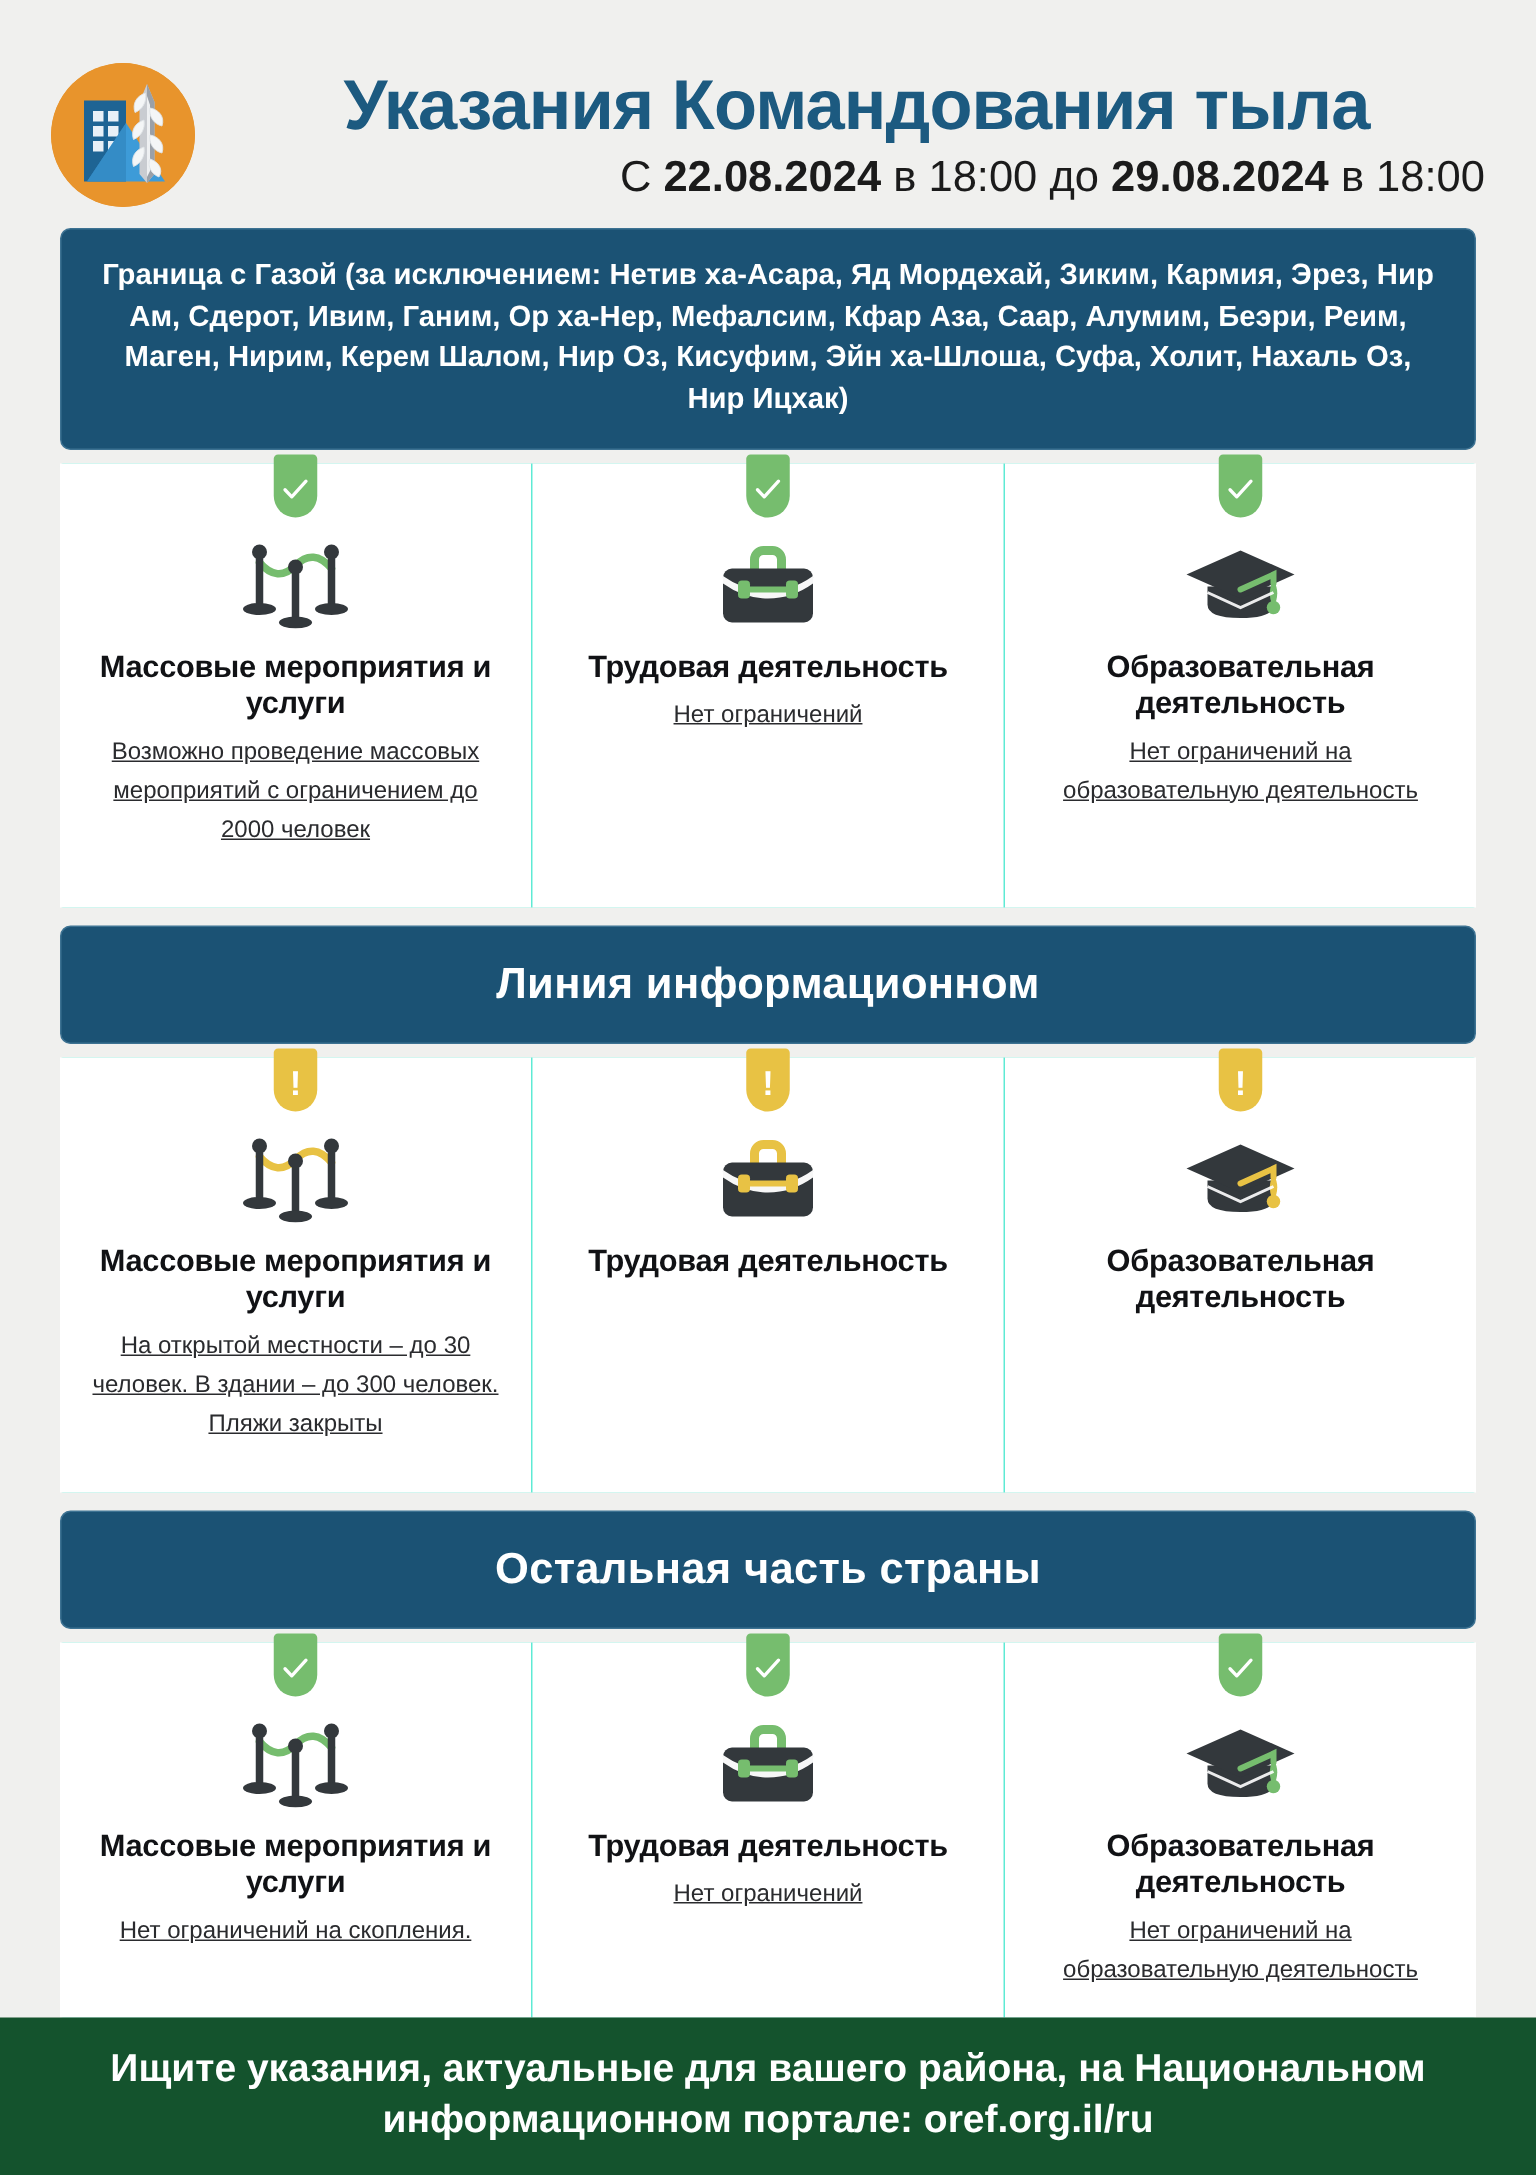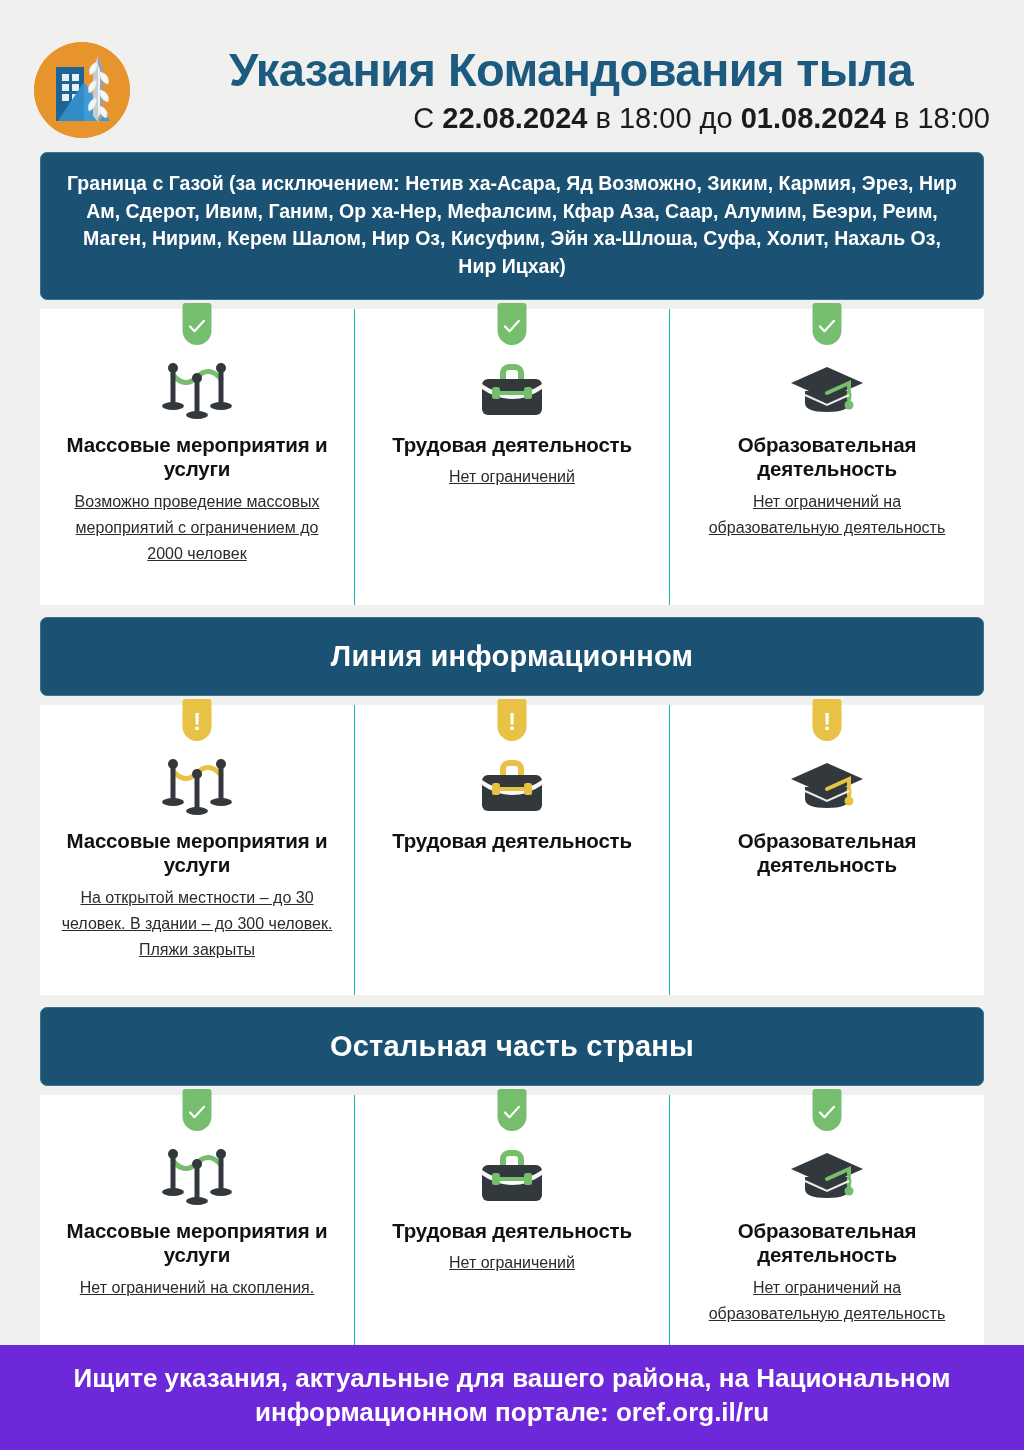--- a/index.html
+++ b/index.html
@@ -67,21 +67,21 @@
   .bar-title {
     padding: 22px 20px;
     font-size: 29px;
     letter-spacing: 0.2px;
   }
 
   
   .card-row {
     margin: 9px 40px 0;
     display: flex;
-    background: #14b8a6;
+    background: #5eead4;
     gap: 1px;
     border-radius: 2px;
     overflow: visible;
   }
   .card {
     flex: 1 1 0;
     background: #ffffff;
     position: relative;
     padding: 46px 18px 18px;
     text-align: center;
@@ -142,21 +142,21 @@
     line-height: 1.62;
     max-width: 272px;
     text-decoration: underline;
   }
   .card.wide-body .card-body { max-width: 292px; }
 
   
   .footer {
     position: absolute;
     left: 0; right: 0; bottom: 0;
-    background: #6d28d9;
+    background: #14532d;
     color: #ffffff;
     text-align: center;
     font-size: 26px;
     font-weight: bold;
     line-height: 1.3;
     padding: 17px 30px 20px;
   }
   .spacer-top { height: 6px; }
 </style>
 </head>
@@ -192,29 +192,29 @@
       </g>
     </svg>
   </div>
   <div class="header-text">
     <div class="main-title">Указания Командования тыла</div>
     <div class="date-line">
       <span>С</span>
       <span class="b">22.08.2024</span>
       <span>в 18:00</span>
       <span>до</span>
-      <span class="b">01.08.2024</span>
+      <span class="b">29.08.2024</span>
       <span>в 18:00</span>
     </div>
   </div>
 </div>
 
 <div class="spacer-top"></div>
 
-<div class="section-bar bar-region">Граница с Газой (за исключением: Нетив ха-Асара, Яд Возможно, Зиким, Кармия, Эрез, Нир Ам, Сдерот, Ивим, Ганим, Ор ха-Нер, Мефалсим, Кфар Аза, Саар, Алумим, Беэри, Реим, Маген, Нирим, Керем Шалом, Нир Оз, Кисуфим, Эйн ха-Шлоша, Суфа, Холит, Нахаль Оз, Нир Ицхак)</div>
+<div class="section-bar bar-region">Граница с Газой (за исключением: Нетив ха-Асара, Яд Мордехай, Зиким, Кармия, Эрез, Нир Ам, Сдерот, Ивим, Ганим, Ор ха-Нер, Мефалсим, Кфар Аза, Саар, Алумим, Беэри, Реим, Маген, Нирим, Керем Шалом, Нир Оз, Кисуфим, Эйн ха-Шлоша, Суфа, Холит, Нахаль Оз, Нир Ицхак)</div>
 <div class="card-row">
 
   <div class="card tall">
     <div class="badge ok">
       <svg width="17" height="15" viewBox="0 0 17 15">
           <path d="M1.5 7.5 L6 12.2 L15.5 1.8" stroke="#ffffff" stroke-width="2.2" fill="none" stroke-linecap="round" stroke-linejoin="round"></path>
         </svg>
     </div>
     <div class="card-icon">
       <svg width="74" height="58" viewBox="0 0 74 58">

